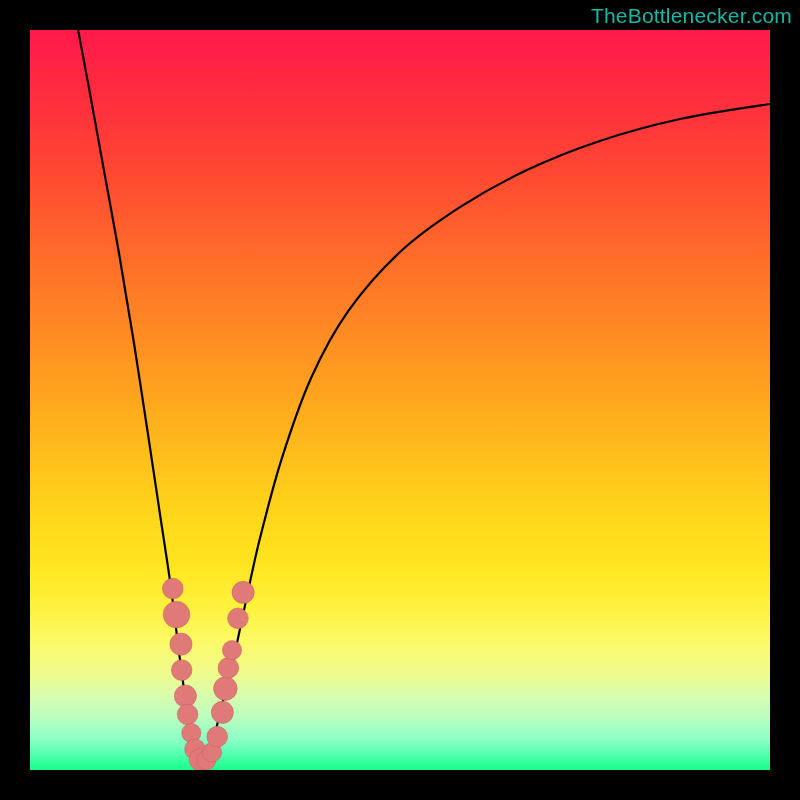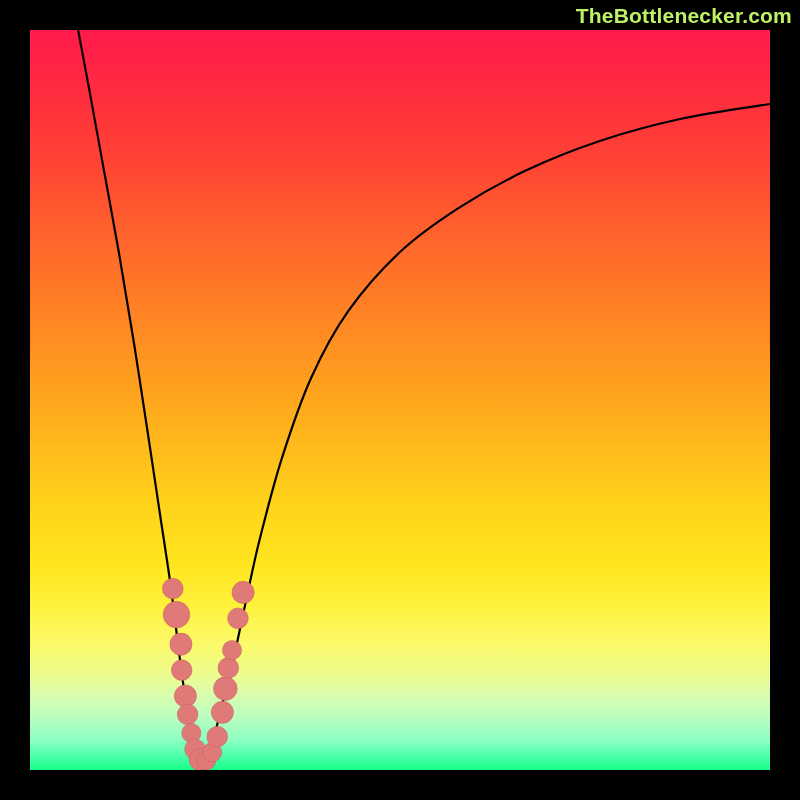--- a/index.html
+++ b/index.html
@@ -41,24 +41,24 @@
       #b8fec0 93%,
       #8cffc4 96%,
       #4fffad 98%,
       #17ff87 100%
     );
   }
   .watermark {
     position: absolute;
     top: 4px;
     right: 8px;
-    color: #bef264;
+    color: #14b8a6;
     font-size: 21px;
     letter-spacing: 0.2px;
-    font-weight: 700;
+    font-weight: 400;
     user-select: none;
   }
   svg.curve {
     position: absolute;
     left: 0;
     top: 0;
     width: 740px;
     height: 740px;
   }
 </style>

